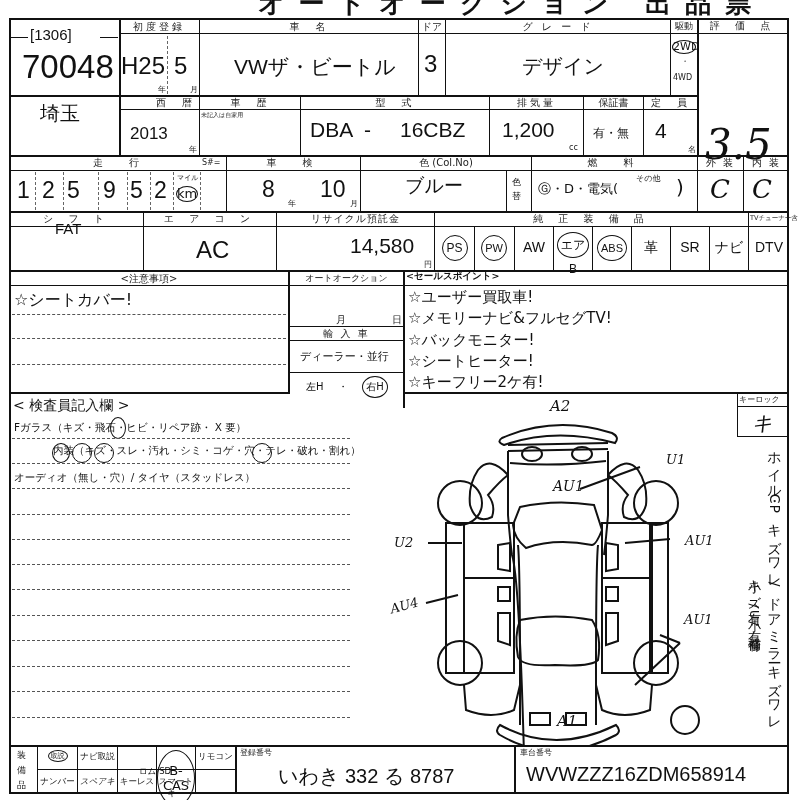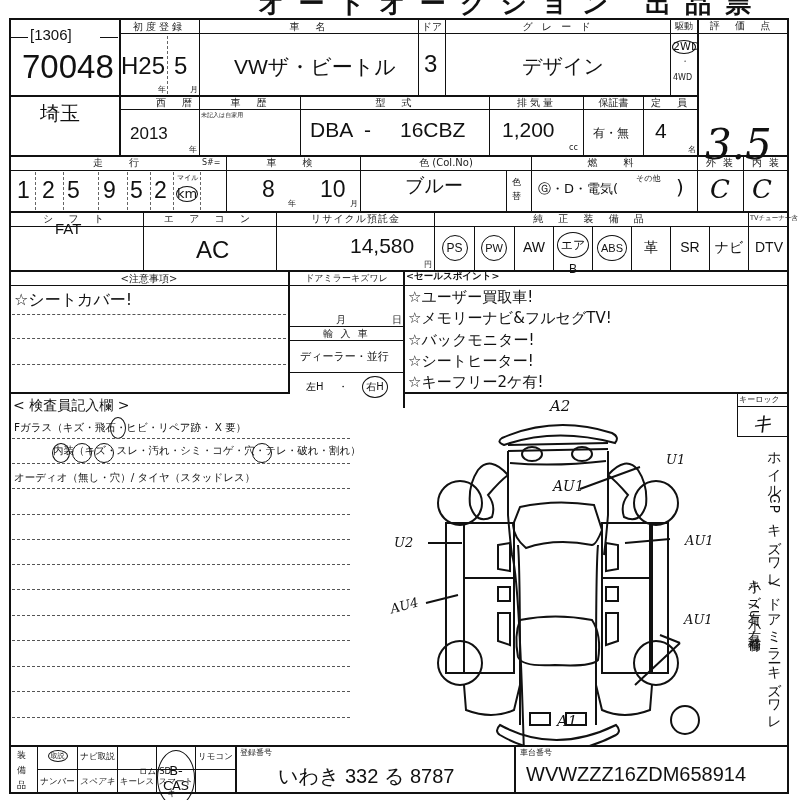--- a/index.html
+++ b/index.html
@@ -193,21 +193,21 @@
 <div class="hl" style="left:288px;top:326px;width:116px;"></div>
 <div class="hl" style="left:288px;top:340px;width:116px;"></div>
 <div class="hl" style="left:288px;top:372px;width:116px;"></div>
 <div class="dl" style="left:12px;top:314px;width:274px;"></div>
 <div class="dl" style="left:12px;top:338px;width:274px;"></div>
 <div class="dl" style="left:12px;top:364px;width:274px;"></div>
 
 <div class="lbl" style="left:10px;top:272px;width:278px;letter-spacing:0;">&lt;注意事項&gt;</div>
 <div class="note" style="left:14px;top:290px;">☆シートカバー!</div>
 
-<div class="lbl" style="left:290px;top:272px;width:113px;letter-spacing:0;font-size:9px;">ドアミラーキズワレ</div>
+<div class="lbl" style="left:290px;top:272px;width:113px;letter-spacing:0;font-size:9px;">オートオークション</div>
 <div class="sm" style="left:336px;top:313px;font-size:10px;">月</div>
 <div class="sm" style="left:392px;top:313px;font-size:10px;">日</div>
 <div class="lbl" style="left:290px;top:327px;width:113px;letter-spacing:2px;">輸 入 車</div>
 <div class="abs" style="left:300px;top:349px;font-size:11px;">ディーラー・並行</div>
 <div class="abs" style="left:306px;top:380px;font-size:10px;">左H</div>
 <div class="abs" style="left:338px;top:380px;font-size:10px;">・</div>
 <div class="abs" style="left:362px;top:376px;width:24px;height:20px;border:1.5px solid #111;border-radius:50%;font-size:10px;text-align:center;line-height:20px;">右H</div>
 
 <div class="abs" style="left:406px;top:270px;font-size:9.5px;font-weight:bold;">&lt;セールスポイント&gt;</div>
 <div class="sale" style="top:288px;">☆ユーザー買取車!</div>

